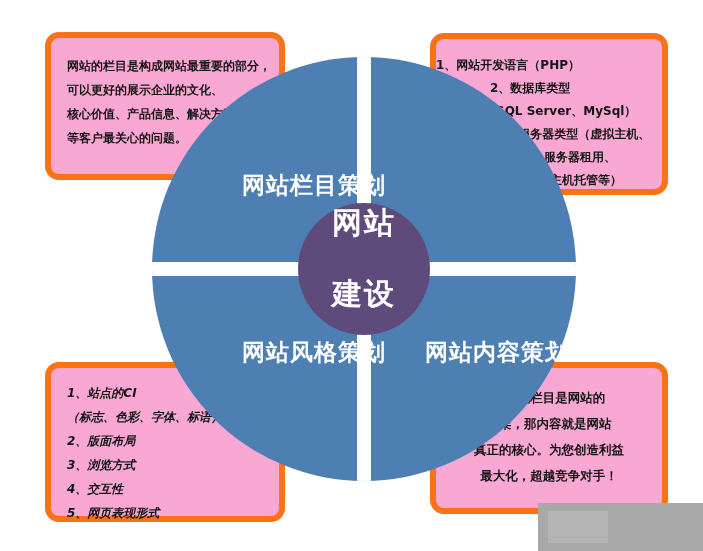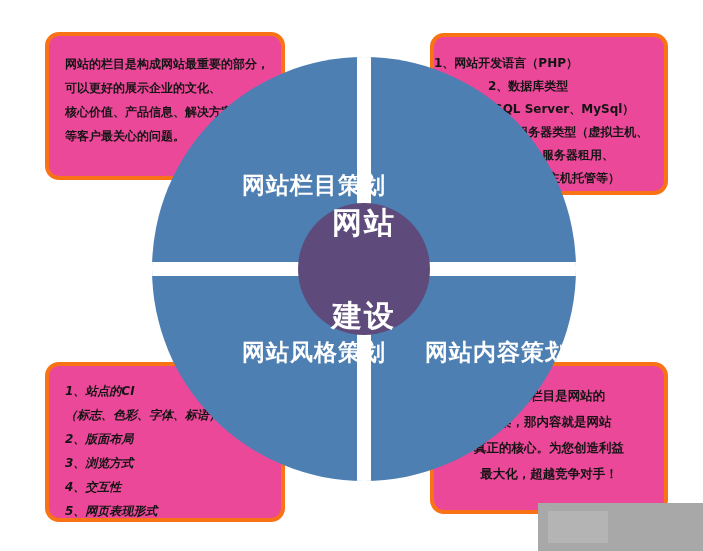--- a/index.html
+++ b/index.html
@@ -3,21 +3,21 @@
 <meta charset="utf-8">
 <style>
   html,body { margin:0; padding:0; background:#ffffff; }
   .stage {
     position:relative; width:703px; height:551px; background:#ffffff;
     font-family:"DejaVu Sans", sans-serif; overflow:hidden;
   }
 
   
   .callout {
-    position:absolute; background:#ec4899; border:4px solid #f97316;
+    position:absolute; background:#f9a8d4; border:6px solid #f97316;
     border-radius:14px; box-sizing:border-box; color:#141414;
     font-size:12px; font-weight:600; z-index:1;
   }
   .callout .line { white-space:nowrap; }
 
   .tl { left:45px; top:32px; width:240px; height:148px; padding:16px 8px 0 16px; }
   .tl .line { line-height:24px; }
 
   .tr { left:430px; top:33px; width:238px; height:162px; padding:15px 0 0 0; }
   .tr .line { line-height:23px; }
@@ -47,22 +47,22 @@
     letter-spacing:1px; transform:translate(-50%,-50%); white-space:nowrap;margin-left:42px;
   }
   .q-tl { left:120px; top:128px; }
   .q-tr { left:303px; top:128px; }
   .q-bl { left:120px; top:295px; }
   .q-br { left:303px; top:295px; }
 
   .center-circle {
     position:absolute; left:146px; top:146px; width:132px; height:132px;
     border-radius:50%; background:#5e4b7c; display:flex; flex-direction:column;
-    align-items:center; justify-content:space-between; color:#ffffff; font-weight:bold;
-    font-size:30px; line-height:39px; letter-spacing:2px;
+    align-items:center; justify-content:flex-start; color:#ffffff; font-weight:bold;
+    font-size:30px; line-height:39px; letter-spacing:2px;gap:32px;
   }
 
   
   .watermark {
     position:absolute; left:538px; top:503px; width:165px; height:48px;
     background:#a8a8a8; z-index:3;
   }
   .watermark .inner {
     position:absolute; left:10px; top:8px; width:60px; height:32px; background:#b4b4b4;
   }

